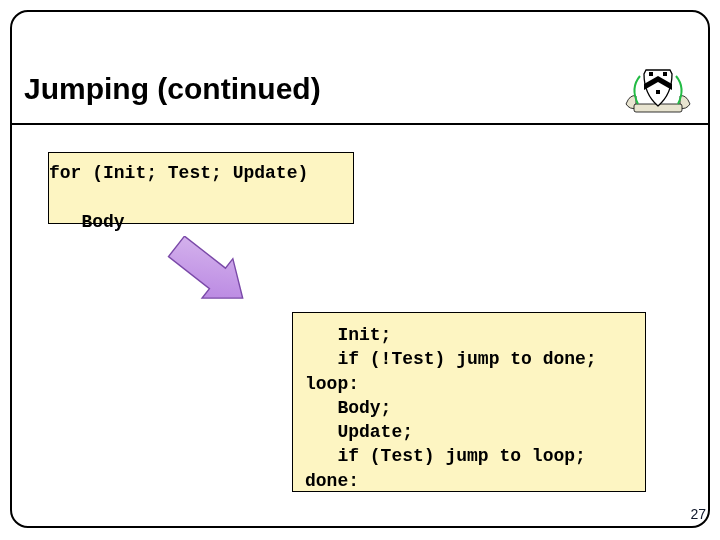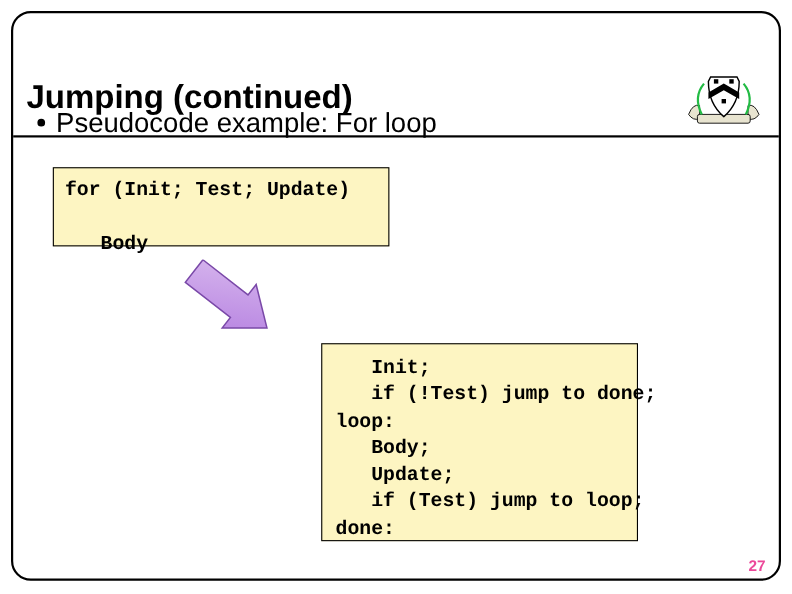--- a/index.html
+++ b/index.html
@@ -67,38 +67,37 @@
     position: absolute;
     background: #fdf5c2;
     border: 1.5px solid #000;
     box-sizing: border-box;
     font-family: "Courier New", Courier, monospace;
     font-size: 18px;
     font-weight: bold;
     line-height: 1.35;
     color: #000;
     white-space: pre;
-    padding: 8px 10px;
+    padding: 8px 0;
   }
   .box1 { left: 36px;  top: 140px; width: 306px; height: 72px; }
-  .box2 { left: 280px; top: 300px; width: 288px; height: 180px; padding: 10px 12px; }
+  .box2 { left: 280px; top: 300px; width: 354px; height: 180px; padding: 10px 12px; }
 
   
   .arrow {
     position: absolute;
     left: 136px; top: 224px;
     width: 120px; height: 70px;
   }
 
   .page-num {
     position: absolute;
-    right: 12px; bottom: 4px;
+    right: 2px; bottom: 4px;
     font-size: 14px;
-    color: #ec4899;
-    font-weight: bold;
+    color: #0f172a;
   }
 </style>
 </head>
 <body>
 
 <div class="slide">
 
   <div class="title-wrap">
     <div class="title">Jumping (continued)</div>
     <div class="title-underline"></div>
@@ -117,23 +116,20 @@
         <rect x="27" y="8" width="4" height="4" fill="#000"></rect>
         <rect x="41" y="8" width="4" height="4" fill="#000"></rect>
         <rect x="34" y="26" width="4" height="4" fill="#000"></rect>
 
         <path d="M18 12 Q8 24 16 40" fill="none" stroke="#2b4" stroke-width="2"></path>
         <path d="M54 12 Q64 24 56 40" fill="none" stroke="#2b4" stroke-width="2"></path>
       </svg>
     </div>
   </div>
 
-  <div class="bullet-line">
-    <span class="dot"></span><span>Pseudocode example: For loop</span>
-  </div>
 
   <div class="codebox box1">for (Init; Test; Update)
 
    Body</div>
 
   <div class="arrow">
     <svg viewBox="0 0 120 70" width="120" height="70">
       <defs>
         <linearGradient id="g1" x1="0" y1="0" x2="1" y2="1">
           <stop offset="0" stop-color="#d8b8ee"></stop>

